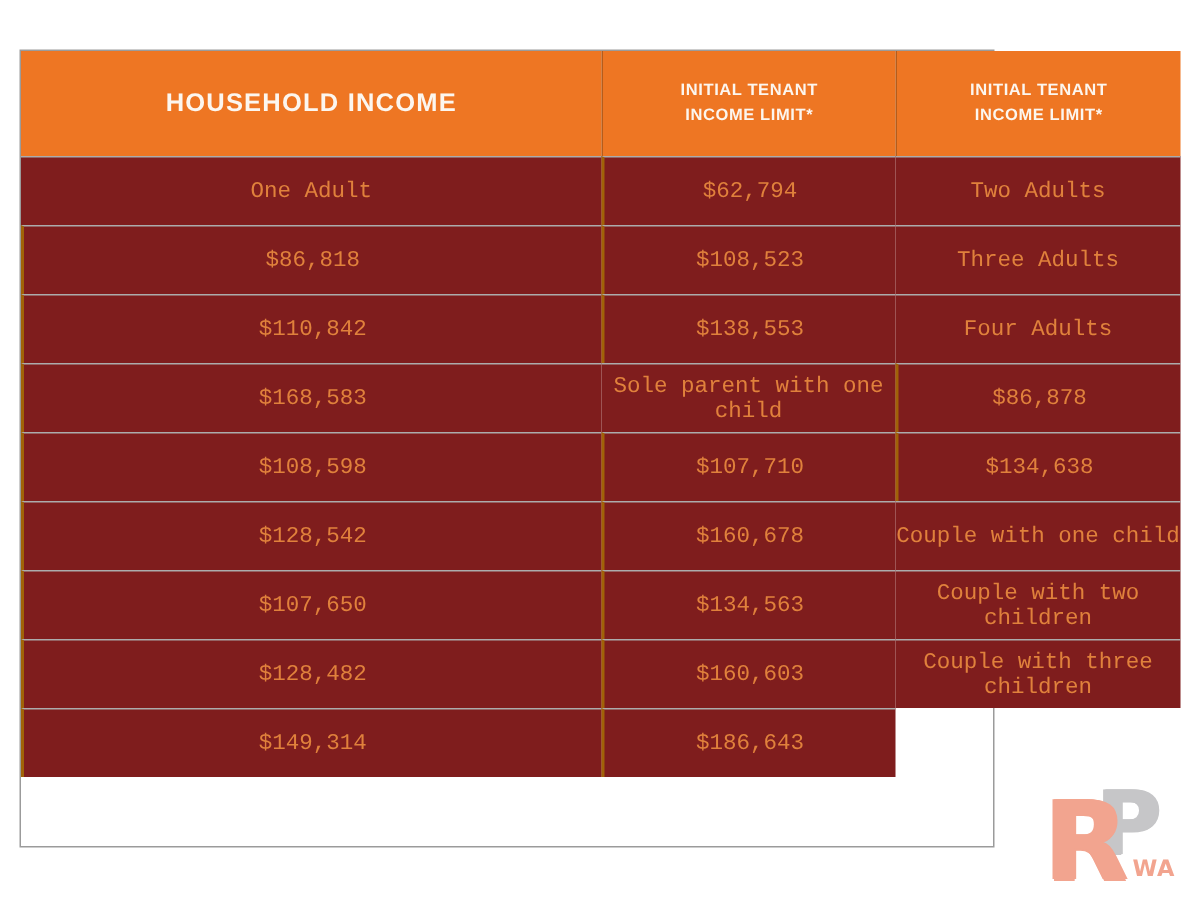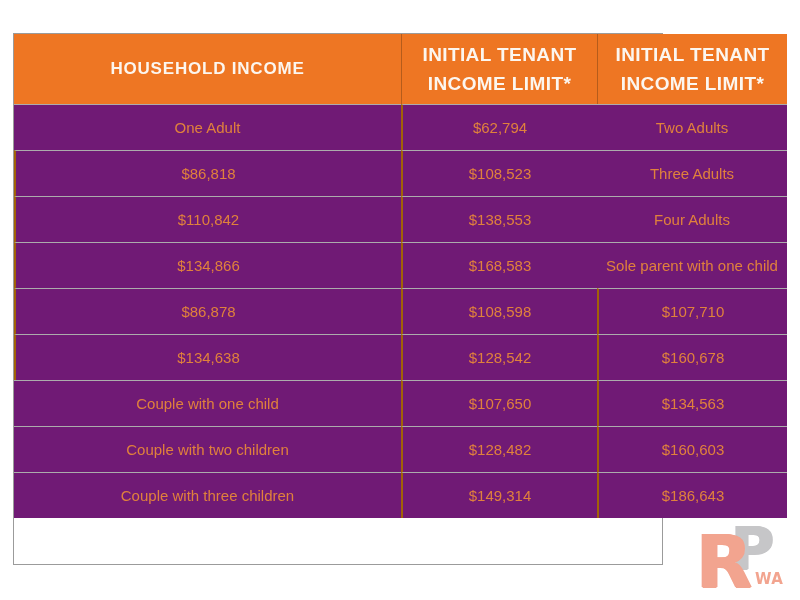--- a/index.html
+++ b/index.html
@@ -32,28 +32,29 @@
 
   .header-cell {
     background: #EE7623;
     color: #FCF6EF;
     font-weight: bold;
     flex-direction: column;
     line-height: 1.55;
     letter-spacing: 0.4px;
   }
   .header-cell.main { font-size: 17px; letter-spacing: 0.8px; }
-  .header-cell.sub  { font-size: 19px; }
+  .header-cell.sub  { font-size: 11px; }
   .header-cell.col-divider { border-left: 1px solid rgba(90,50,15,0.38); }
 
   .data-cell {
     color: #E0813C;
     font-size: 15px;
     border-top: 1px solid #ACACAC;
-    background: #701a75;
+    background: #7f1d1d;
+    font-family: Liberation Mono, monospace;
   }
   .data-cell.col-divider { border-left: 2px solid #a16207; }
 
   .logo {
     position: absolute;
     left: 694px; top: 518px;
     width: 104px; height: 80px;
     pointer-events: none;
   }
   .logo-p {
@@ -105,21 +106,20 @@
 
     <div class="cell data-cell">Two Adults</div>
     <div class="cell data-cell col-divider">$86,818</div>
     <div class="cell data-cell col-divider">$108,523</div>
 
     <div class="cell data-cell">Three Adults</div>
     <div class="cell data-cell col-divider">$110,842</div>
     <div class="cell data-cell col-divider">$138,553</div>
 
     <div class="cell data-cell">Four Adults</div>
-    <div class="cell data-cell col-divider">$134,866</div>
     <div class="cell data-cell col-divider">$168,583</div>
 
     <div class="cell data-cell">Sole parent with one child</div>
     <div class="cell data-cell col-divider">$86,878</div>
     <div class="cell data-cell col-divider">$108,598</div>
 
     <div class="cell data-cell col-divider">$107,710</div>
     <div class="cell data-cell col-divider">$134,638</div>
 
     <div class="cell data-cell col-divider">$128,542</div>

